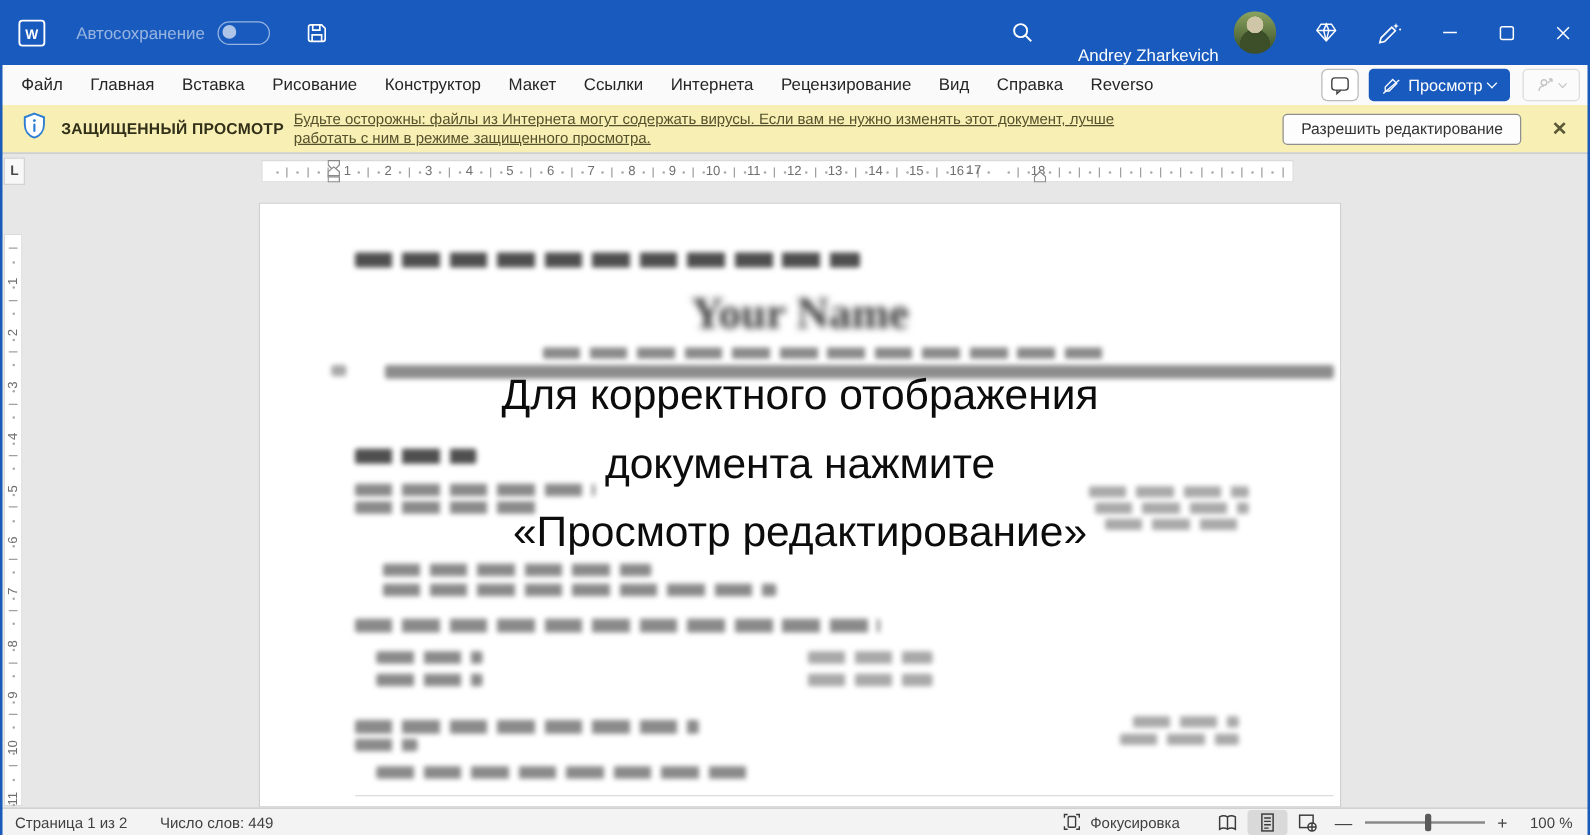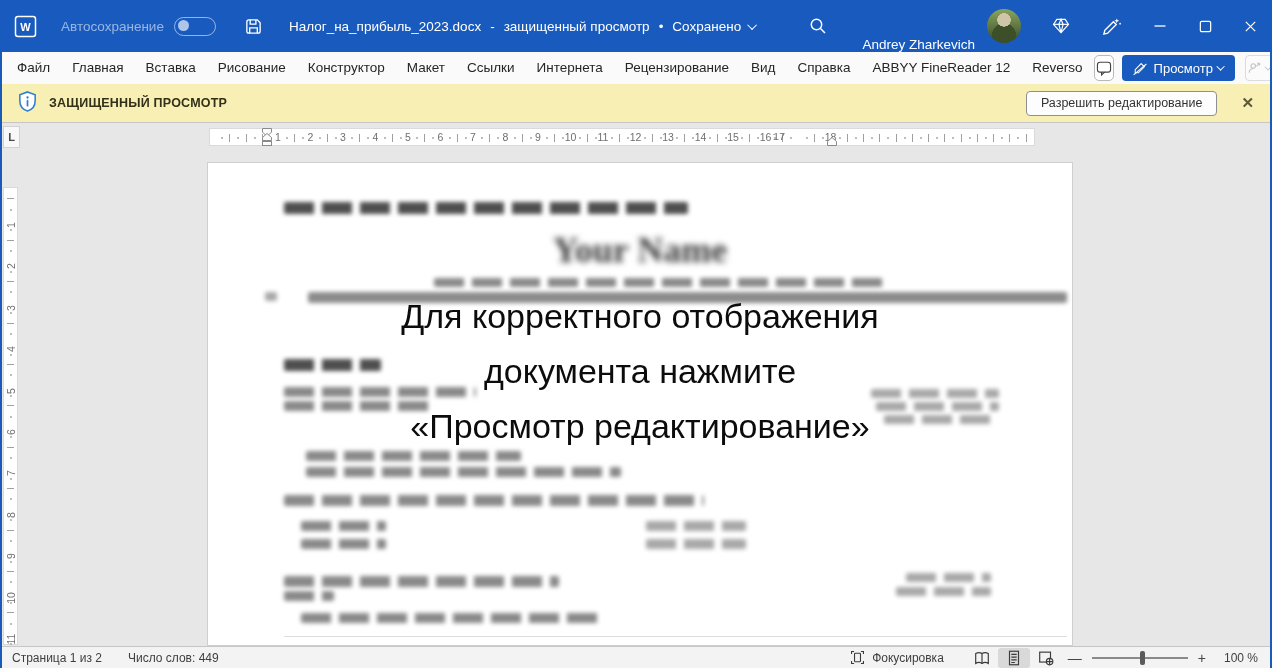--- a/index.html
+++ b/index.html
@@ -99,28 +99,20 @@
     <span class="toggle">
         <span class="knob"></span>
       </span>
     <span class="save-btn">
       <svg width="19" height="19" viewBox="0 0 20 20" fill="none" stroke="#fff" stroke-width="1.4">
         <path d="M3 5a2 2 0 0 1 2-2h9l3 3v9a2 2 0 0 1-2 2H5a2 2 0 0 1-2-2z"></path>
         <path d="M6.5 3v4.5h6V3.2"></path>
           <path d="M6 17v-5.5h8V17"></path>
       </svg>
     </span>
-    <span class="tgroup">
-      <span>Налог_на_прибыль_2023.docx</span>
-      <span>-</span>
-      <span>защищенный просмотр</span>
-      <span>•</span>
-      <span>Сохранено</span>
-      <span class="chev"></span>
-    </span>
     <span class="spacer"></span>
     <span>
       <svg width="20" height="20" viewBox="0 0 20 20" fill="none" stroke="#fff" stroke-width="1.5">
         <circle cx="8.5" cy="8.5" r="5.2"></circle>
           <path d="M12.5 12.5 17 17"></path>
       </svg>
     </span>
     <span class="user-name">Andrey Zharkevich</span>
     <span class="avatar"></span>
     <span class="tb-ic">
@@ -160,21 +152,20 @@
         <div class="tab">Главная</div>
         <div class="tab">Вставка</div>
         <div class="tab">Рисование</div>
         <div class="tab">Конструктор</div>
         <div class="tab">Макет</div>
         <div class="tab">Ссылки</div>
         <div class="tab">Интернета</div>
         <div class="tab">Рецензирование</div>
         <div class="tab">Вид</div>
         <div class="tab">Справка</div>
-        <div class="tab">ABBYY FineReader 12</div>
         <div class="tab">Reverso</div>
       </div>
     <span class="spacer"></span>
     <span class="comment-btn">
       <svg width="18" height="18" viewBox="0 0 22 22" fill="none" stroke="#444" stroke-width="1.4">
         <rect x="3" y="4" width="16" height="12" rx="3"></rect>
           <path d="M8 16v3.5L11.8 16"></path>
       </svg>
     </span>
     <span class="view-btn">
@@ -197,20 +188,24 @@
 
   <div class="banner">
     <span>
       <svg width="23" height="23" viewBox="0 0 24 24" fill="#fff" stroke="#2d7dd2" stroke-width="1.6">
         <path d="M12 2l8 3v6c0 5.5-3.3 9.6-8 11-4.7-1.4-8-5.5-8-11V5z"></path>
         <circle cx="12" cy="7.8" r="1.2" fill="#2d7dd2" stroke="none"></circle>
         <rect x="11.1" y="10.3" width="1.8" height="7" rx="0.9" fill="#2d7dd2" stroke="none"></rect>
       </svg>
     </span>
     <span class="pv-title">ЗАЩИЩЕННЫЙ ПРОСМОТР</span>
+    <span class="pv-msg">
+      <span>Будьте осторожны: файлы из Интернета могут содержать вирусы. Если вам не нужно изменять этот документ, лучше</span>
+      <span>работать с ним в режиме защищенного просмотра.</span>
+    </span>
     <button class="enable-btn">Разрешить редактирование</button>
     <span class="pv-close">✕</span>
   </div>
 
   <div class="rulerrow">
     <span class="tabsel">L</span>
     <div class="hband">
       <svg class="marker" style="left:52px;top:-1px" width="10" height="9">
         <polygon points="0.5,0.5 9.5,0.5 9.5,4 5,8.5 0.5,4" fill="#fdfdfd" stroke="#8a8a8a"></polygon>
       </svg>

